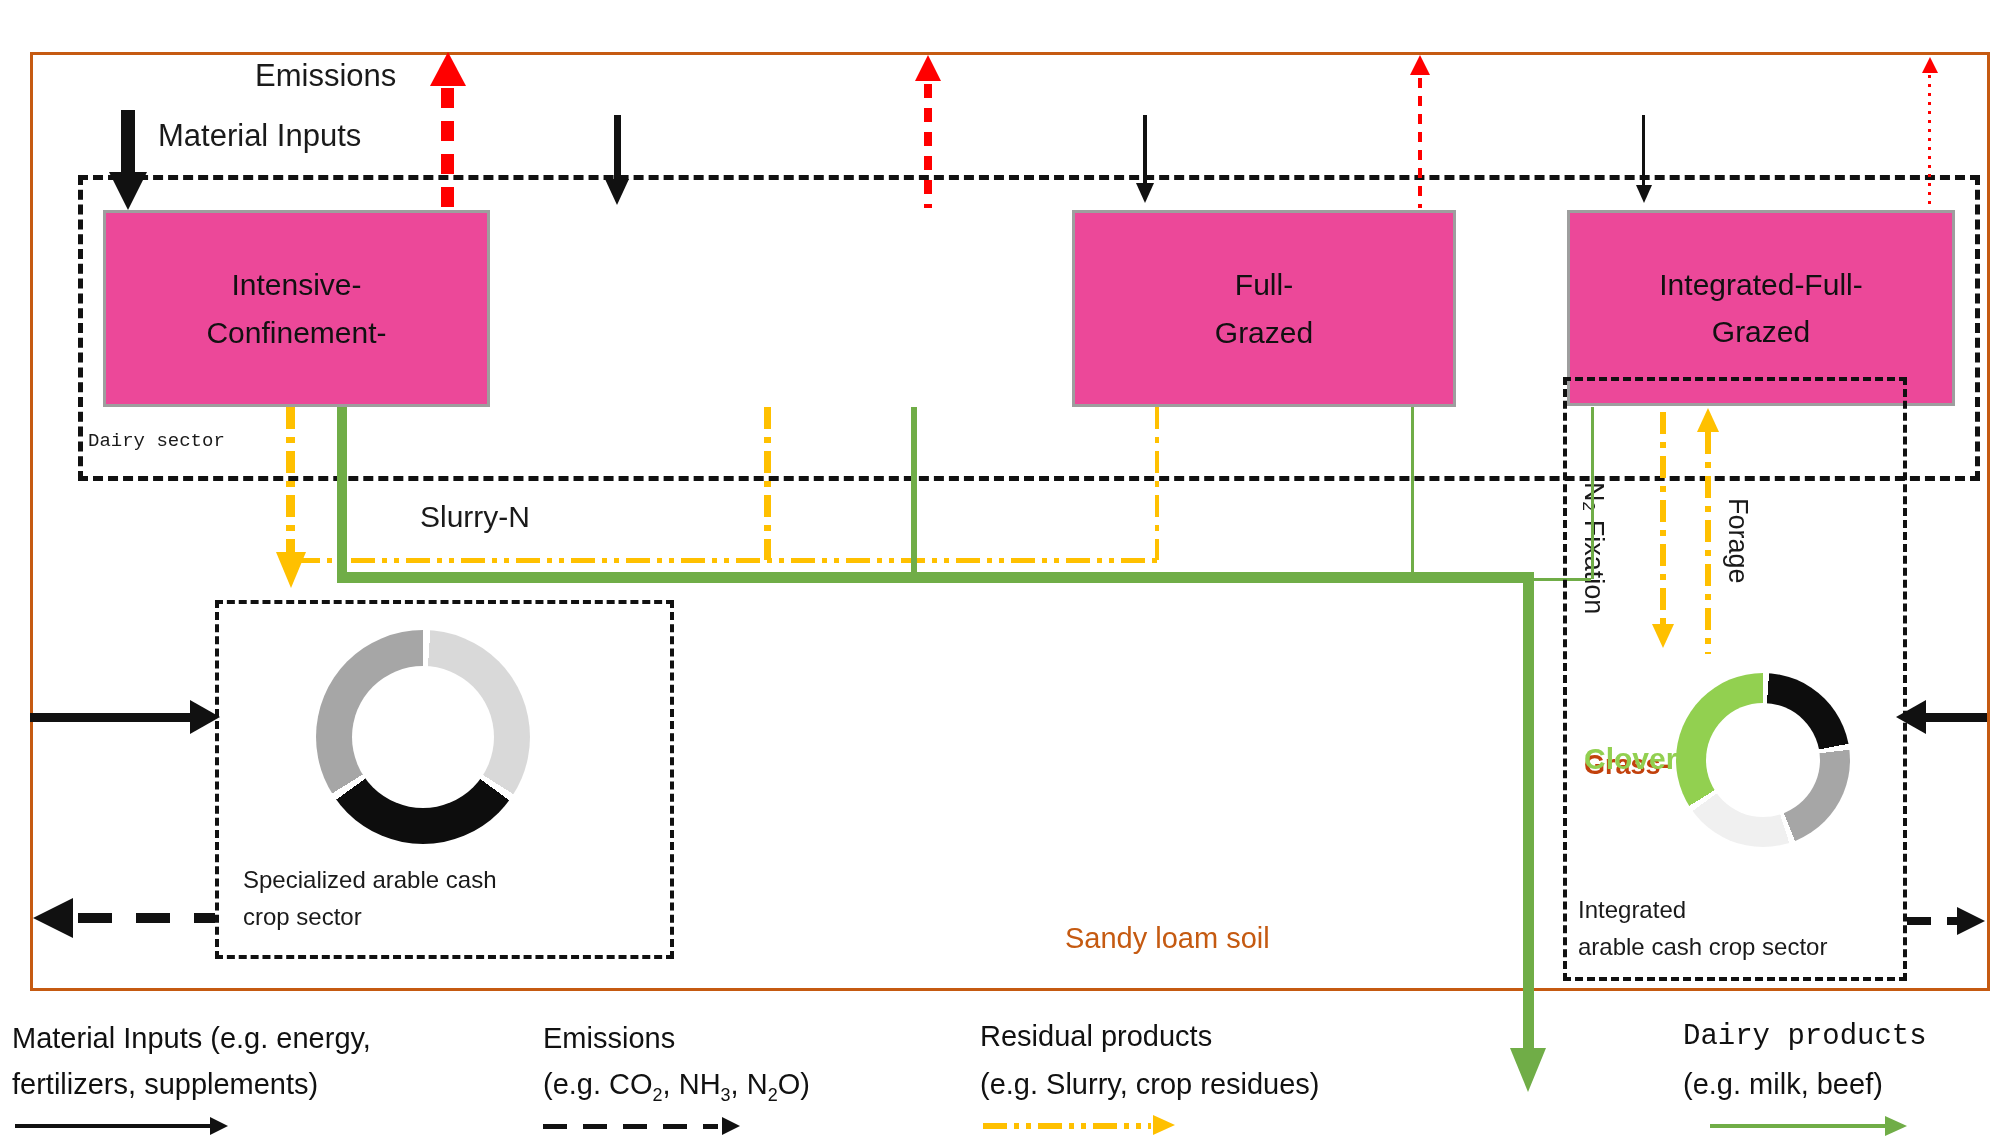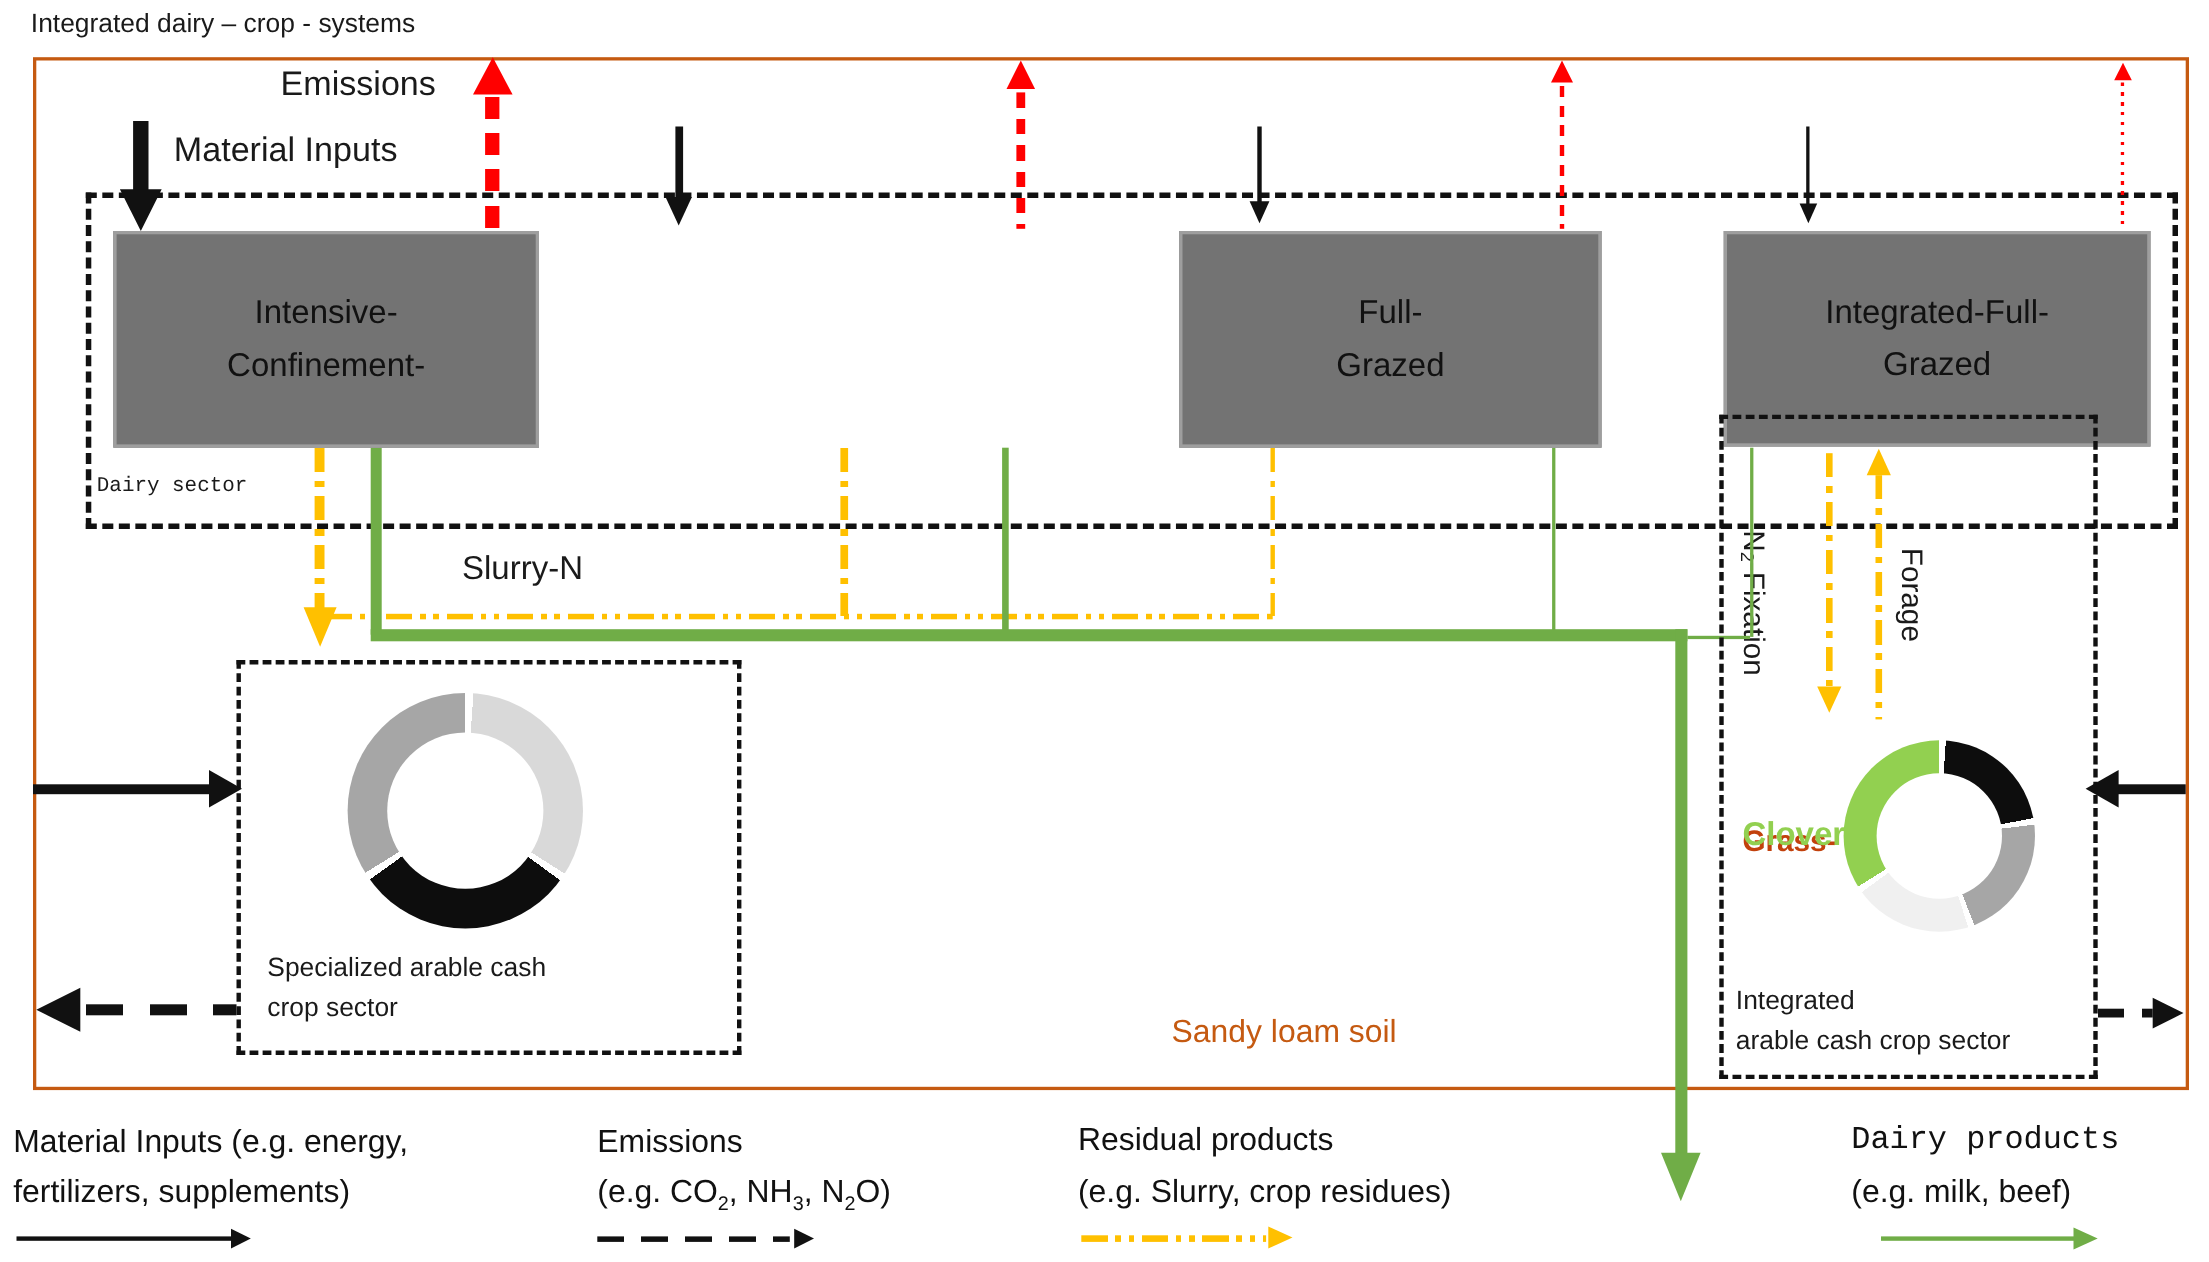--- a/index.html
+++ b/index.html
@@ -9,21 +9,21 @@
   .lbl{position:absolute;white-space:nowrap;color:#1a1a1a;}
   .tri{position:absolute;width:0;height:0;}
   sub{font-size:62%;}
 
   
   .frame-orange{position:absolute;left:30px;top:52px;width:1954px;height:933px;border:3px solid #C55A11;}
   .dairy-box{position:absolute;left:78px;top:175px;width:1892px;height:296px;border:5px dashed #111;}
   .spec-box{position:absolute;left:215px;top:600px;width:451px;height:351px;border:4px dashed #111;}
   .integ-box{position:absolute;left:1563px;top:377px;width:336px;height:596px;border:4px dashed #111;}
 
-  .sysbox{position:absolute;background:#737373;border:3px solid #9e9e9e;display:flex;flex-direction:column;
+  .sysbox{position:absolute;background:#ec4899;border:3px solid #9e9e9e;display:flex;flex-direction:column;
           align-items:center;justify-content:center;text-align:center;font-size:30px;line-height:1.58;color:#111;}
 
   
   .red-dash-xl{background:repeating-linear-gradient(180deg,#FF0000 0 20px,transparent 20px 33px);}
   .red-dash-md{background:repeating-linear-gradient(180deg,#FF0000 0 14px,transparent 14px 24px);}
   .red-dash-sm{background:repeating-linear-gradient(180deg,#FF0000 0 10px,transparent 10px 18px);}
   .red-dot{background:repeating-linear-gradient(180deg,#FF0000 0 3px,transparent 3px 9px);}
   .yel-dashdot-v{background:repeating-linear-gradient(180deg,#FFC000 0 22px,transparent 22px 30px,#FFC000 30px 36px,transparent 36px 44px);}
   .yel-dashdotdot-h{background:repeating-linear-gradient(90deg,#FFC000 0 24px,transparent 24px 31px,#FFC000 31px 36px,transparent 36px 43px,#FFC000 43px 48px,transparent 48px 55px);}
   .blk-dash-h{background:repeating-linear-gradient(90deg,#111 0 24px,transparent 24px 40px);}
@@ -38,21 +38,20 @@
   .donut-right{left:1676px;top:673px;width:174px;height:174px;}
   .donut-right .hole{inset:30px;}
 
   .leg-line{position:absolute;font-size:29px;white-space:nowrap;color:#111;}
 </style>
 </head>
 <body>
 
 <div class="stage">
 
-  <div class="lbl" style="left:28px;top:8px;font-size:24px;">Integrated dairy – crop - systems</div>
 
   <div class="frame-orange"></div>
   <div class="dairy-box"></div>
   <div class="lbl" style="left:88px;top:430px;font-size:19px;font-family:Liberation Mono, monospace;">Dairy sector</div>
 
   <div class="lbl" style="left:255px;top:58px;font-size:31px;">Emissions</div>
   <div class="lbl" style="left:158px;top:118px;font-size:31px;">Material Inputs</div>
 
   <div>
     <div class="abs" style="left:121px;top:110px;width:14px;height:64px;background:#111;"></div>

